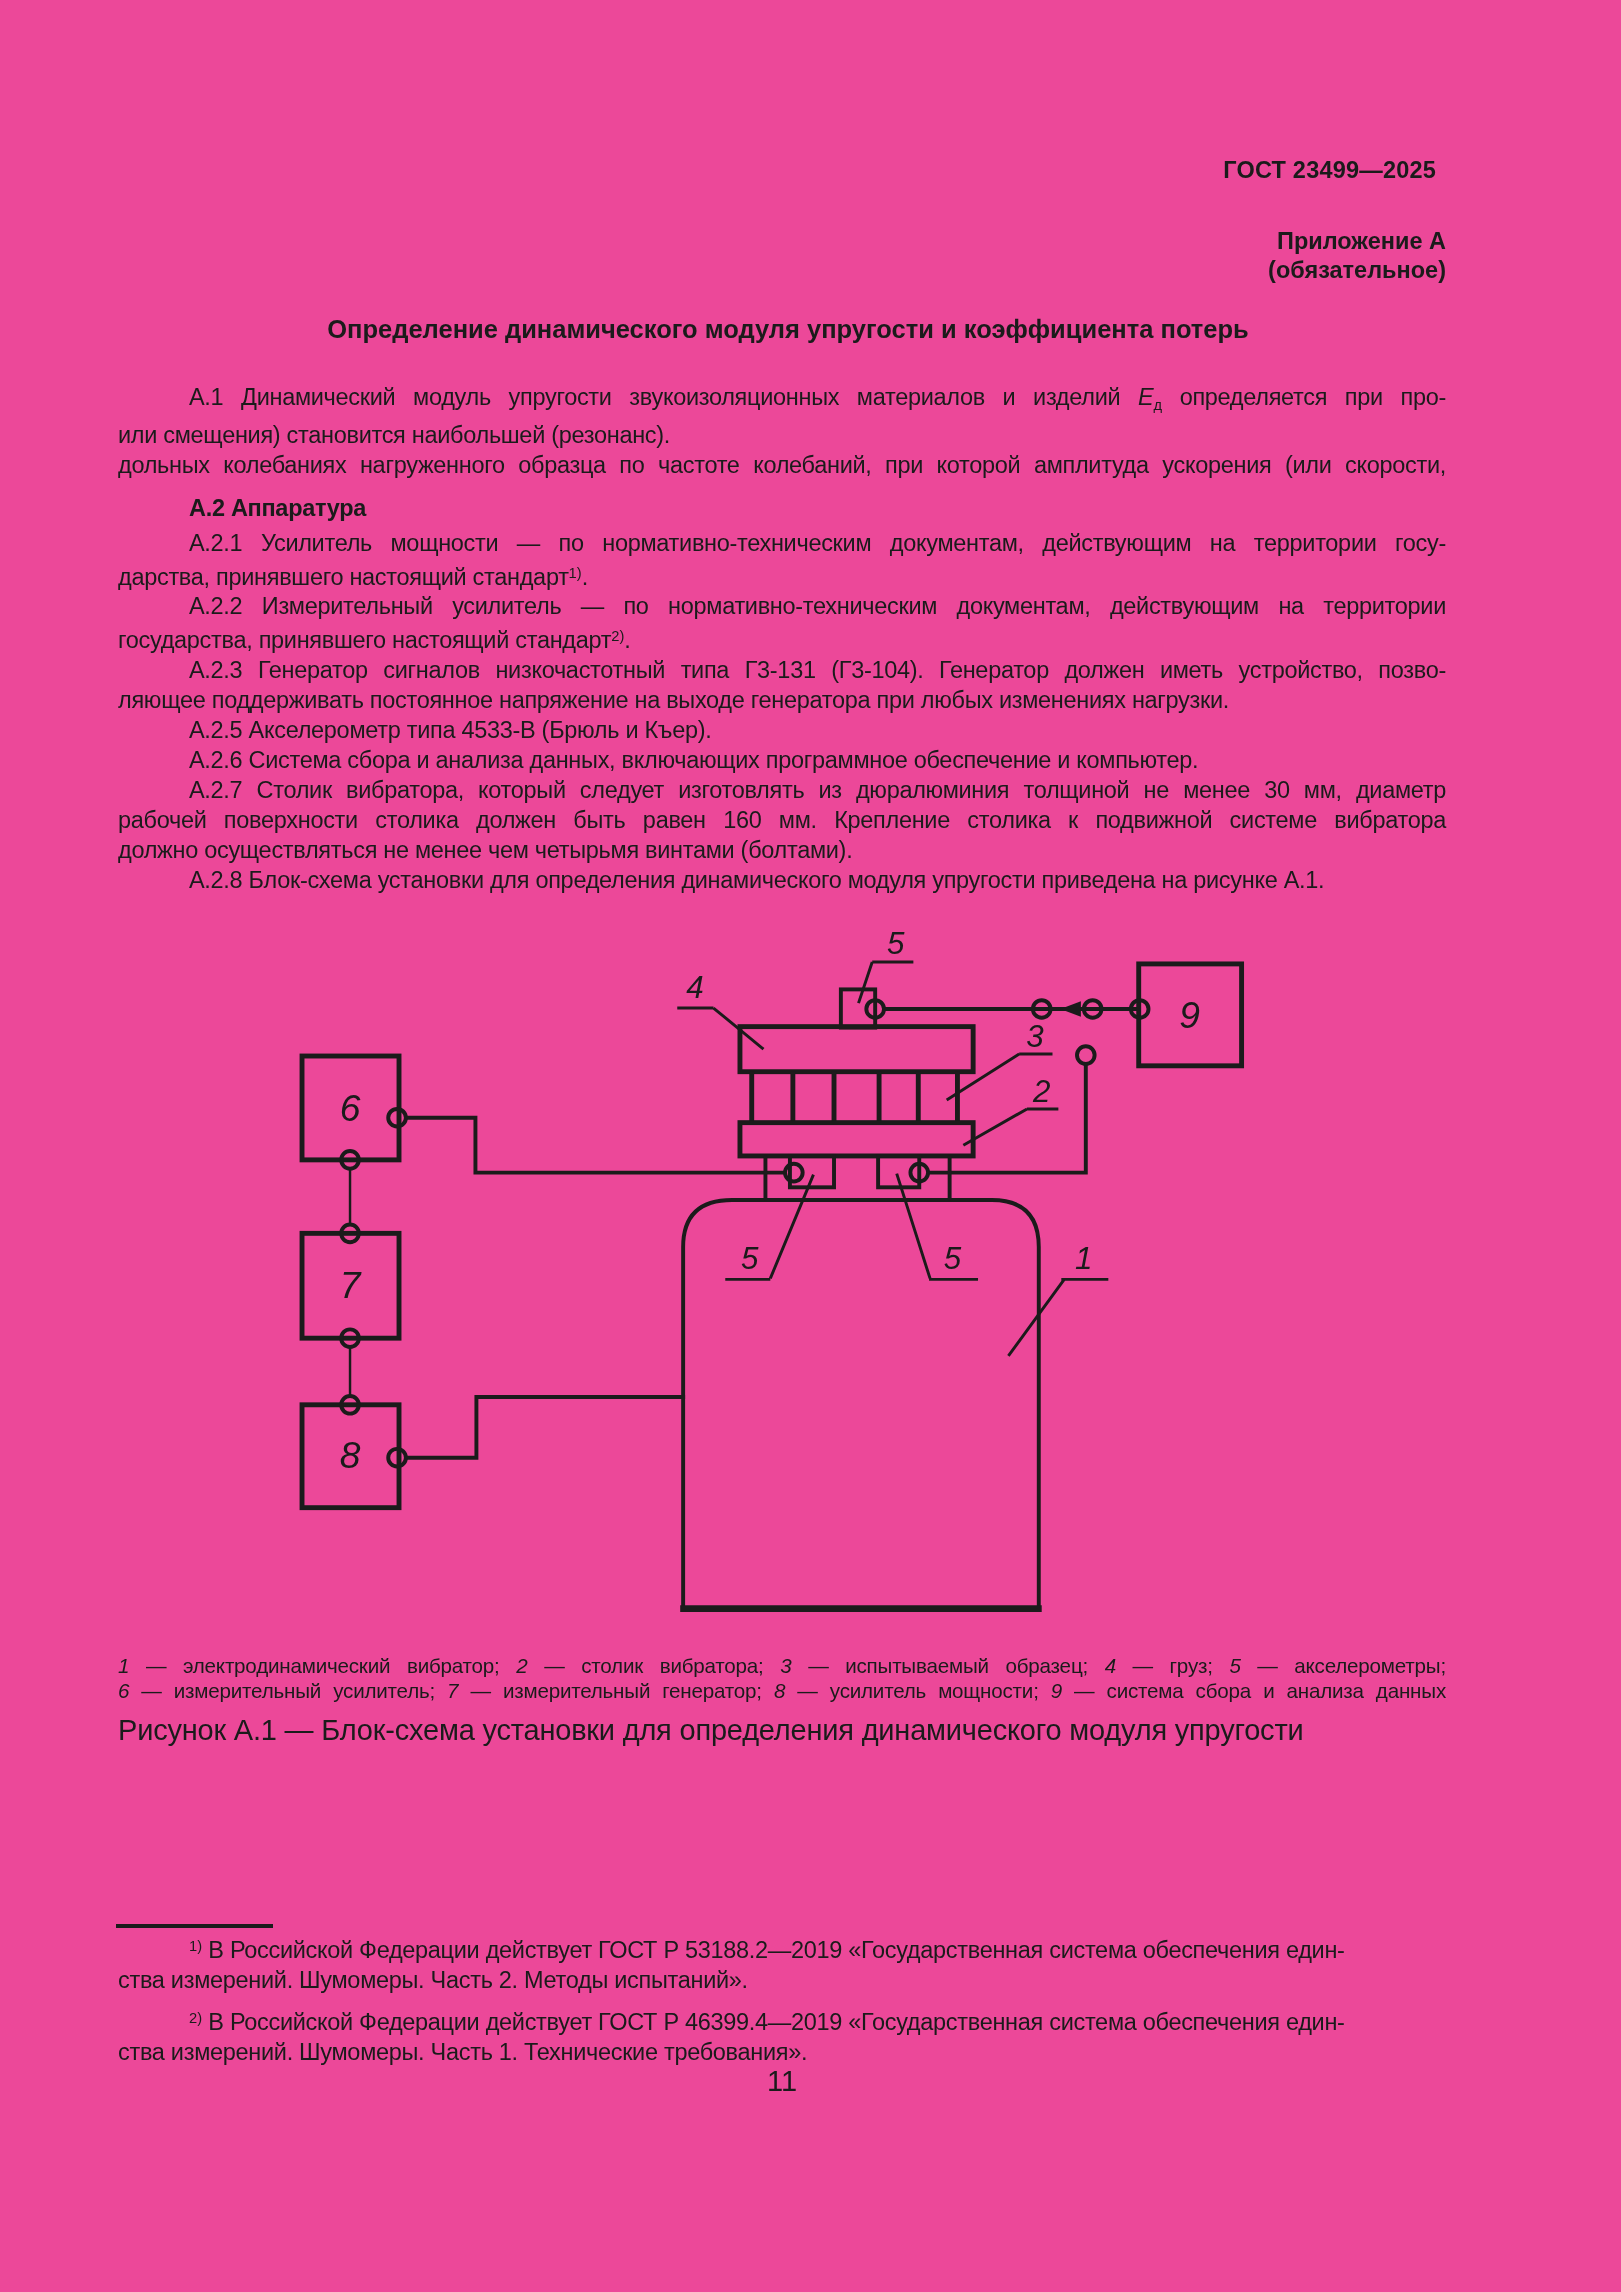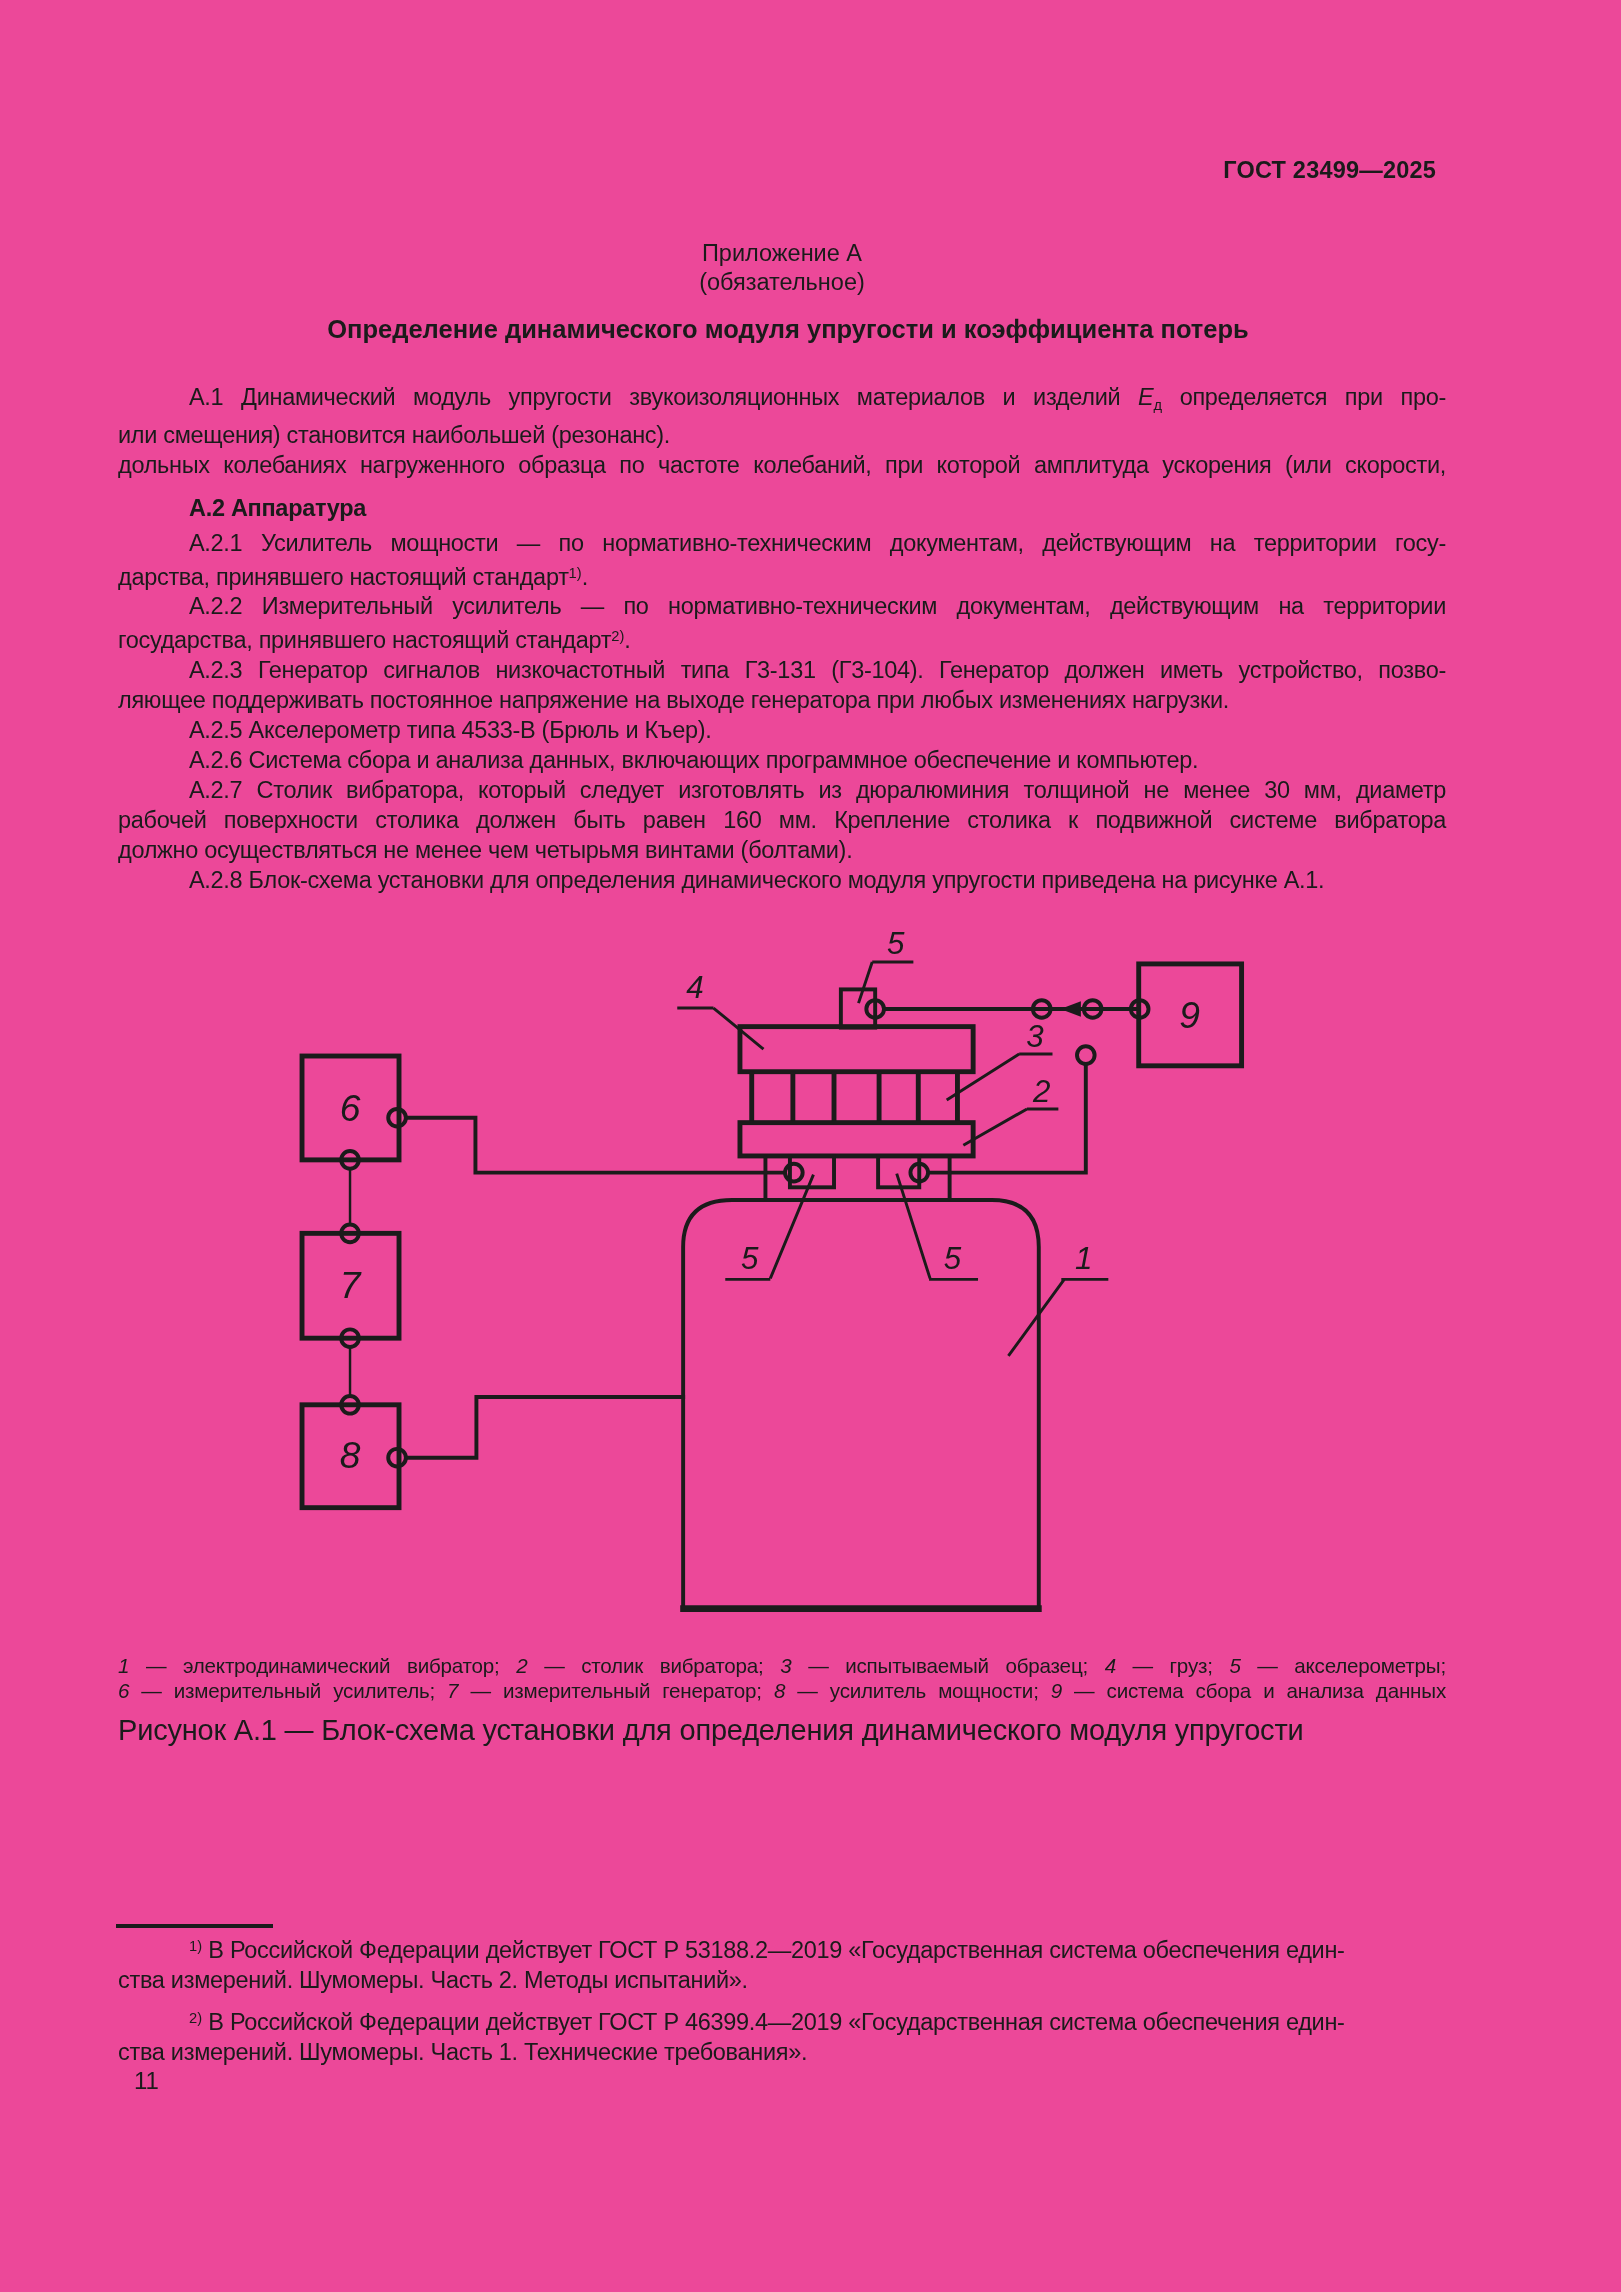--- a/index.html
+++ b/index.html
@@ -3,33 +3,33 @@
 <meta charset="utf-8">
 <style>
   html,body{margin:0;padding:0;background:#ffffff;}
   .page{
     position:relative;width:1621px;height:2293px;background:#ec4899;
     font-family:"Liberation Sans",sans-serif;color:#1b1b1b;overflow:hidden;
   }
   .abs{position:absolute;}
   .gost-header{top:156px;left:118px;width:1318px;text-align:right;
     font-size:23.5px;font-weight:bold;line-height:29px;letter-spacing:0.2px;}
-  .annex{top:239px;left:118px;width:1328px;text-align:center;
-    font-size:23.5px;font-weight:normal;line-height:29px;}
+  .annex{top:227px;left:118px;width:1328px;text-align:right;
+    font-size:23.5px;font-weight:bold;line-height:29px;}
   .doc-title{top:314px;left:124px;width:1328px;text-align:center;
     font-size:25.5px;font-weight:bold;line-height:30px;}
   .body-text{top:382px;left:118px;width:1328px;}
   .legend{top:1654px;left:118px;width:1328px;}
   .caption{top:1715px;left:118px;width:1328px;
     font-size:29px;line-height:30px;letter-spacing:-0.2px;}
   .fn-rule{top:1924px;left:116px;width:157px;height:3.9px;background:#1b1b1b;}
   .footnotes{top:1931px;left:118px;width:1328px;}
   .fn2{margin-top:7.8px;}
-  .page-number{top:2066px;left:134px;width:1328px;text-align:left;
-    font-size:24px;line-height:30px;}
+  .page-number{top:2066px;left:118px;width:1328px;text-align:center;
+    font-size:29px;line-height:30px;}
 
   .bl{line-height:30px;font-size:23.5px;letter-spacing:-0.3px;}
   .jst{text-align:justify;text-align-last:justify;}
   .ind{text-indent:71px;}
   .heading{font-weight:bold;margin-top:12.7px;margin-bottom:5px;}
   .lg{line-height:24.5px;font-size:20.6px;letter-spacing:-0.2px;}
 
   .seg-i{font-style:italic;}
   .seg-sup{font-size:14.7px;vertical-align:6.9px;letter-spacing:0;}
   .seg-sub{font-size:14.7px;vertical-align:-4.9px;letter-spacing:0;}

